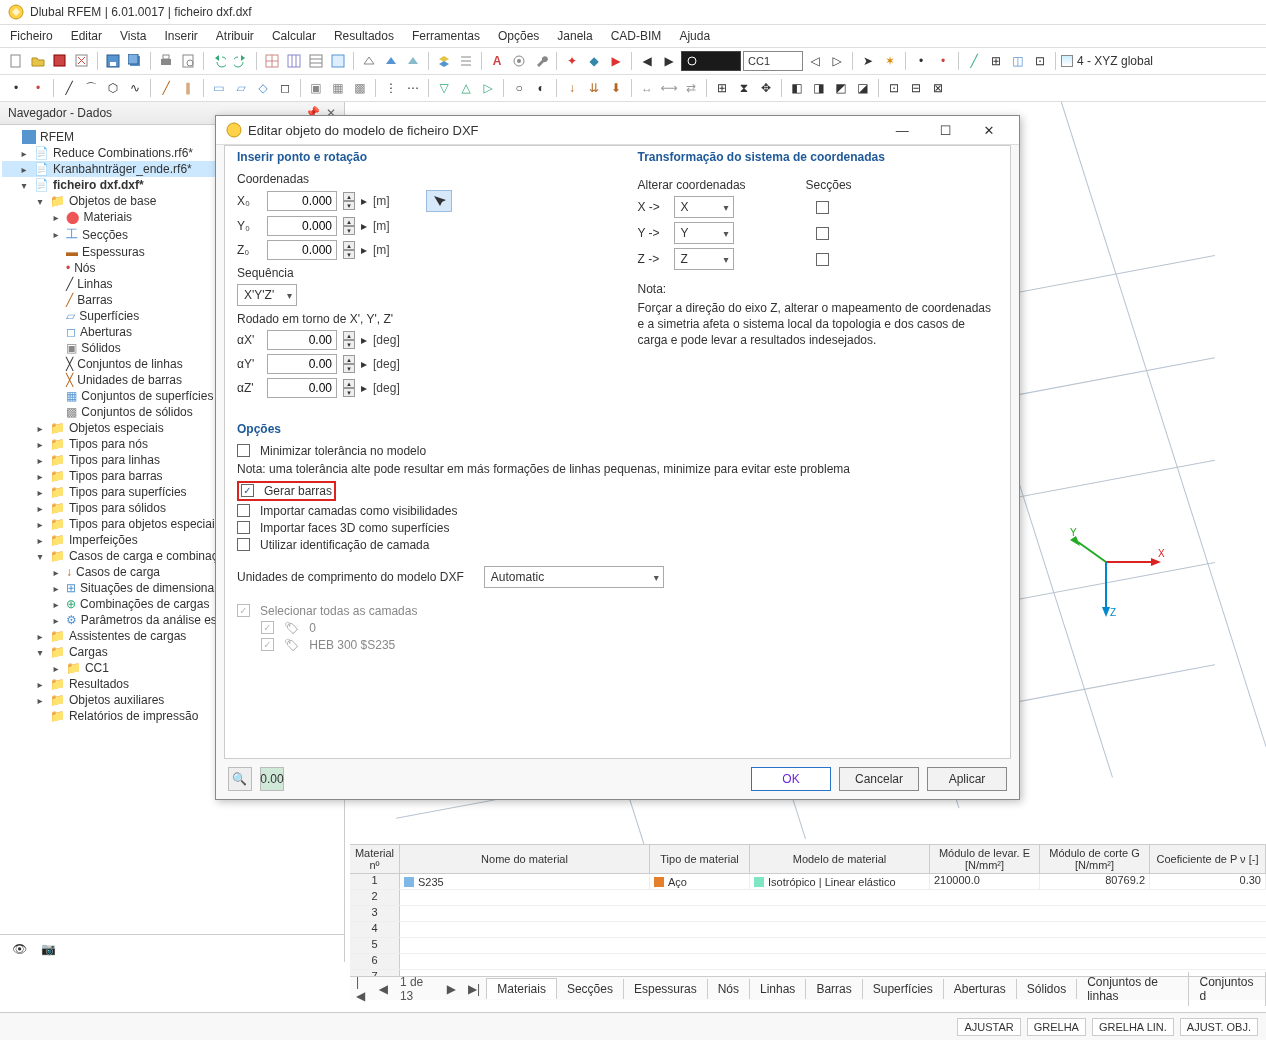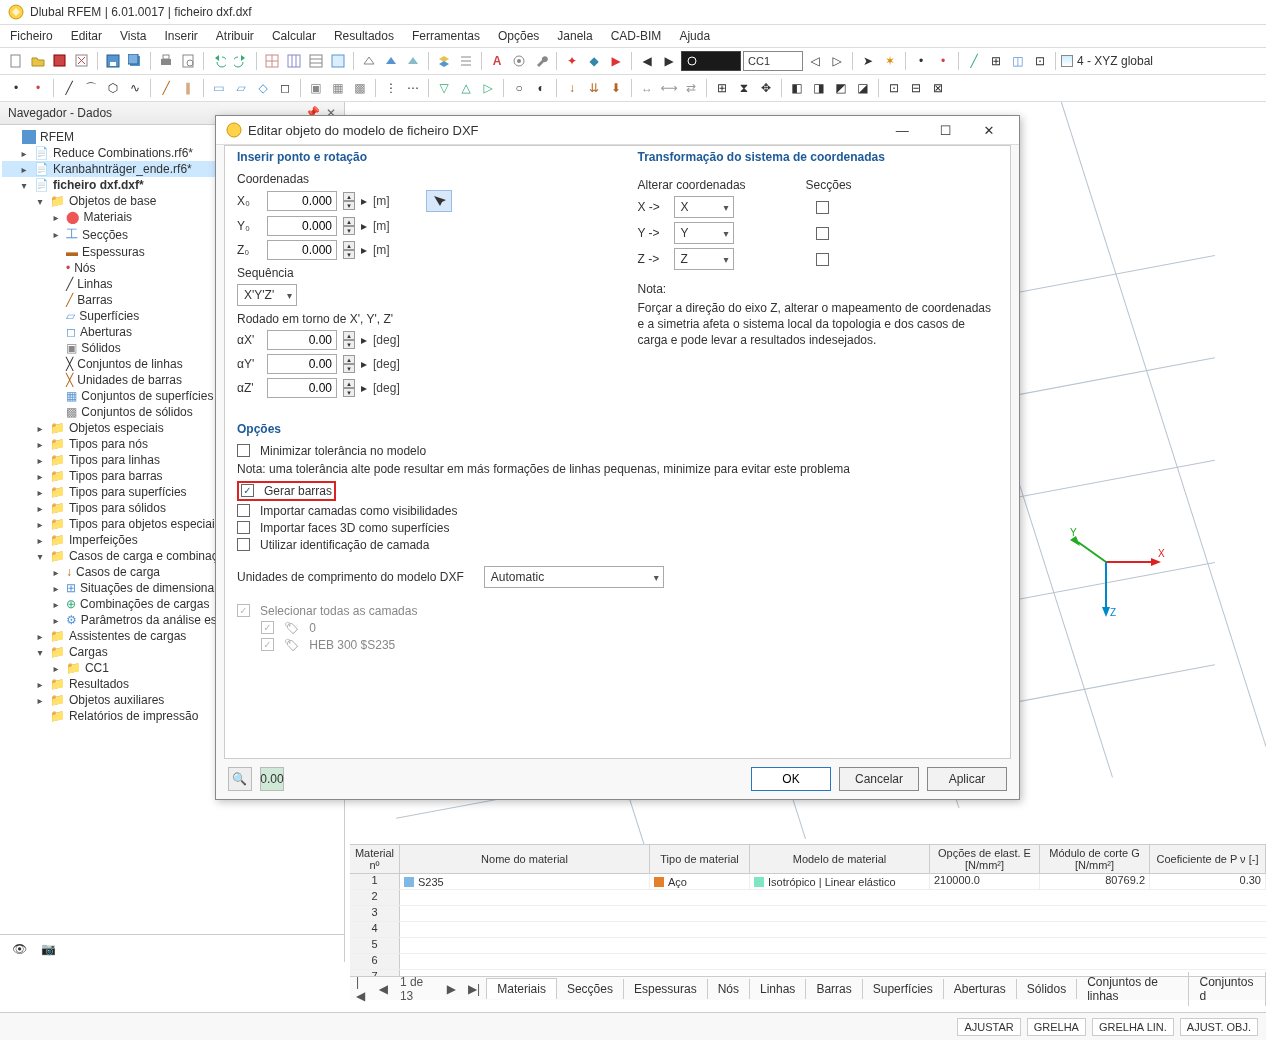--- a/index.html
+++ b/index.html
@@ -43,21 +43,21 @@
 .unit { color: #444; }
 .pick-btn { width: 26px; height: 22px; border: 1px solid #9bbde0; background: #d7e8fa; display:flex; align-items:center; justify-content:center; margin-left: 30px; }
 .sel-dd { height: 22px; border: 1px solid #aaa; padding: 0 18px 0 6px; background: #fff; font-size: 12px; display: inline-flex; align-items: center; position: relative; min-width: 60px; }
 .sel-dd::after { content: "▾"; position: absolute; right: 4px; color: #555; font-size: 10px; }
 .chk-row { display: flex; align-items: flex-start; gap: 10px; margin: 3px 0; font-size: 12px; }
 .chk { width: 13px; height: 13px; border: 1px solid #666; background: #fff; display:flex; align-items:center; justify-content:center; font-size:10px; color:#1f5a99; }
 .red-box { border: 2px solid #d22; padding: 1px 2px; display:inline-flex; }
 .note-txt { font-size: 12px; color: #333; line-height: 1.35; }
 .dlg-footer { padding: 8px 12px; display: flex; align-items: center; gap: 8px; background: #f8f8f8; }
 .dlg-footer .fbtn { width: 80px; height: 24px; border: 1px solid #888; background: #f2f2f2; text-align: center; line-height: 22px; font-size: 12px; }
-.dlg-footer .fbtn.primary { border: 1px solid #2a74c7; background:#fff; color:#000000; }
+.dlg-footer .fbtn.primary { border: 1px solid #2a74c7; background:#fff; color:#6d28d9; }
 .ficon { width:24px; height:24px; border:1px solid #bbb; background:#eee; display:flex; align-items:center; justify-content:center; }
 .bottom-grid { position: absolute; left: 350px; right: 0; bottom: 64px; height: 132px; border-top: 1px solid #ccc; background: #fff; }
 .grid-hdr { display: flex; background: #f2f2f2; border-bottom: 1px solid #ccc; font-size: 11px; }
 .gh { border-right: 1px solid #ccc; padding: 2px 4px; text-align: center; display:flex; flex-direction:column; justify-content:center; }
 .grid-row { display: flex; border-bottom: 1px solid #eee; font-size: 11px; height: 16px; }
 .gc { border-right: 1px solid #eee; padding: 0 4px; overflow: hidden; white-space: nowrap; }
 .row-num { width: 50px; text-align: center; background: #f2f2f2; border-right: 1px solid #ccc; }
 .tabs-strip { position: absolute; left: 350px; right: 0; bottom: 40px; height: 24px; border-top: 1px solid #ccc; display: flex; align-items: center; gap: 0; background: #fafafa; font-size: 12px; }
 .tabs-strip .nav { padding: 0 6px; color: #555; }
 .tabs-strip .tab { padding: 3px 10px; border-right: 1px solid #ccc; }
@@ -730,21 +730,21 @@
 </div>
 
 <div class="bottom-grid">
   <div class="grid-hdr">
     <div class="gh" style="width:50px;">Material
 nº</div>
     <div class="gh" style="width:250px;">Nome do material</div>
     <div class="gh" style="width:100px;">Tipo de
 material</div>
     <div class="gh" style="width:180px;">Modelo de material</div>
-    <div class="gh" style="width:110px;">Opções de elast.
+    <div class="gh" style="width:110px;">Módulo de levar.
 E [N/mm²]</div>
     <div class="gh" style="width:110px;">Módulo de corte
 G [N/mm²]</div>
     <div class="gh" style="flex:1;">Coeficiente de P
 ν [-]</div>
   </div>
   <div class="grid-row">
     <div class="gc row-num">1</div>
     <div class="gc" style="width:250px;display:flex;align-items:center;gap:4px;">
         <span style="width:10px;height:10px;background:#7fb8e6;"></span>

